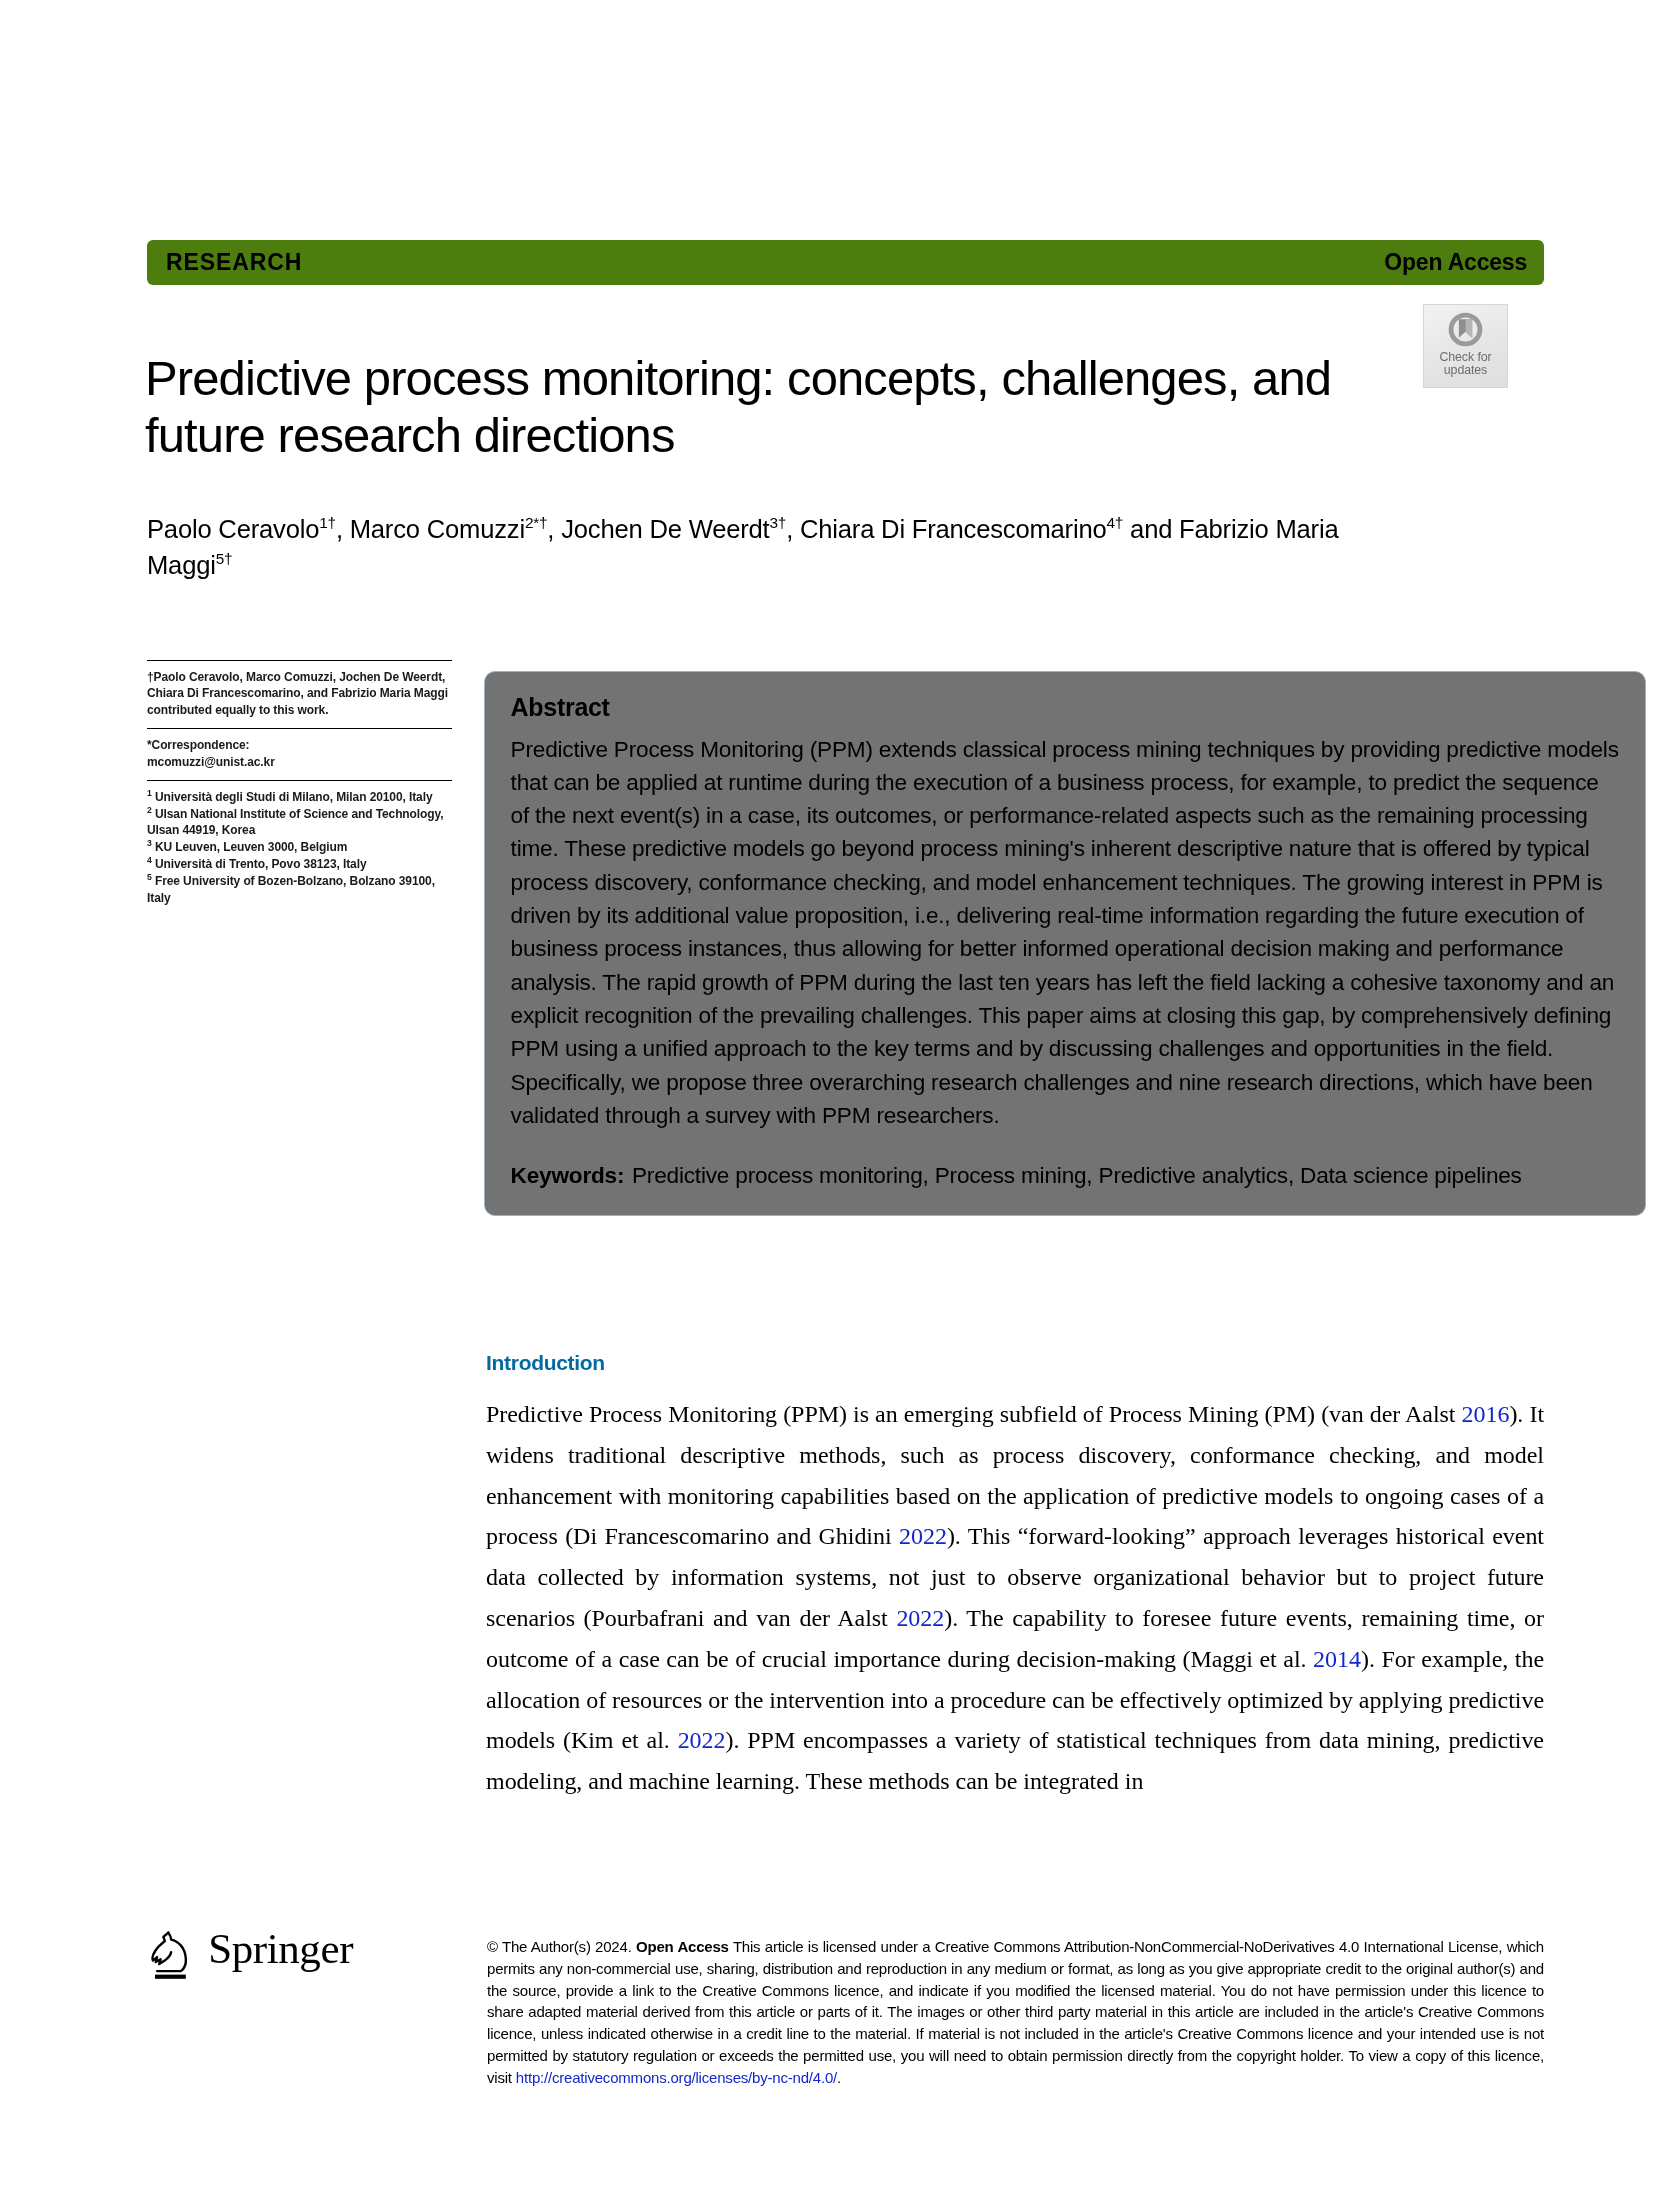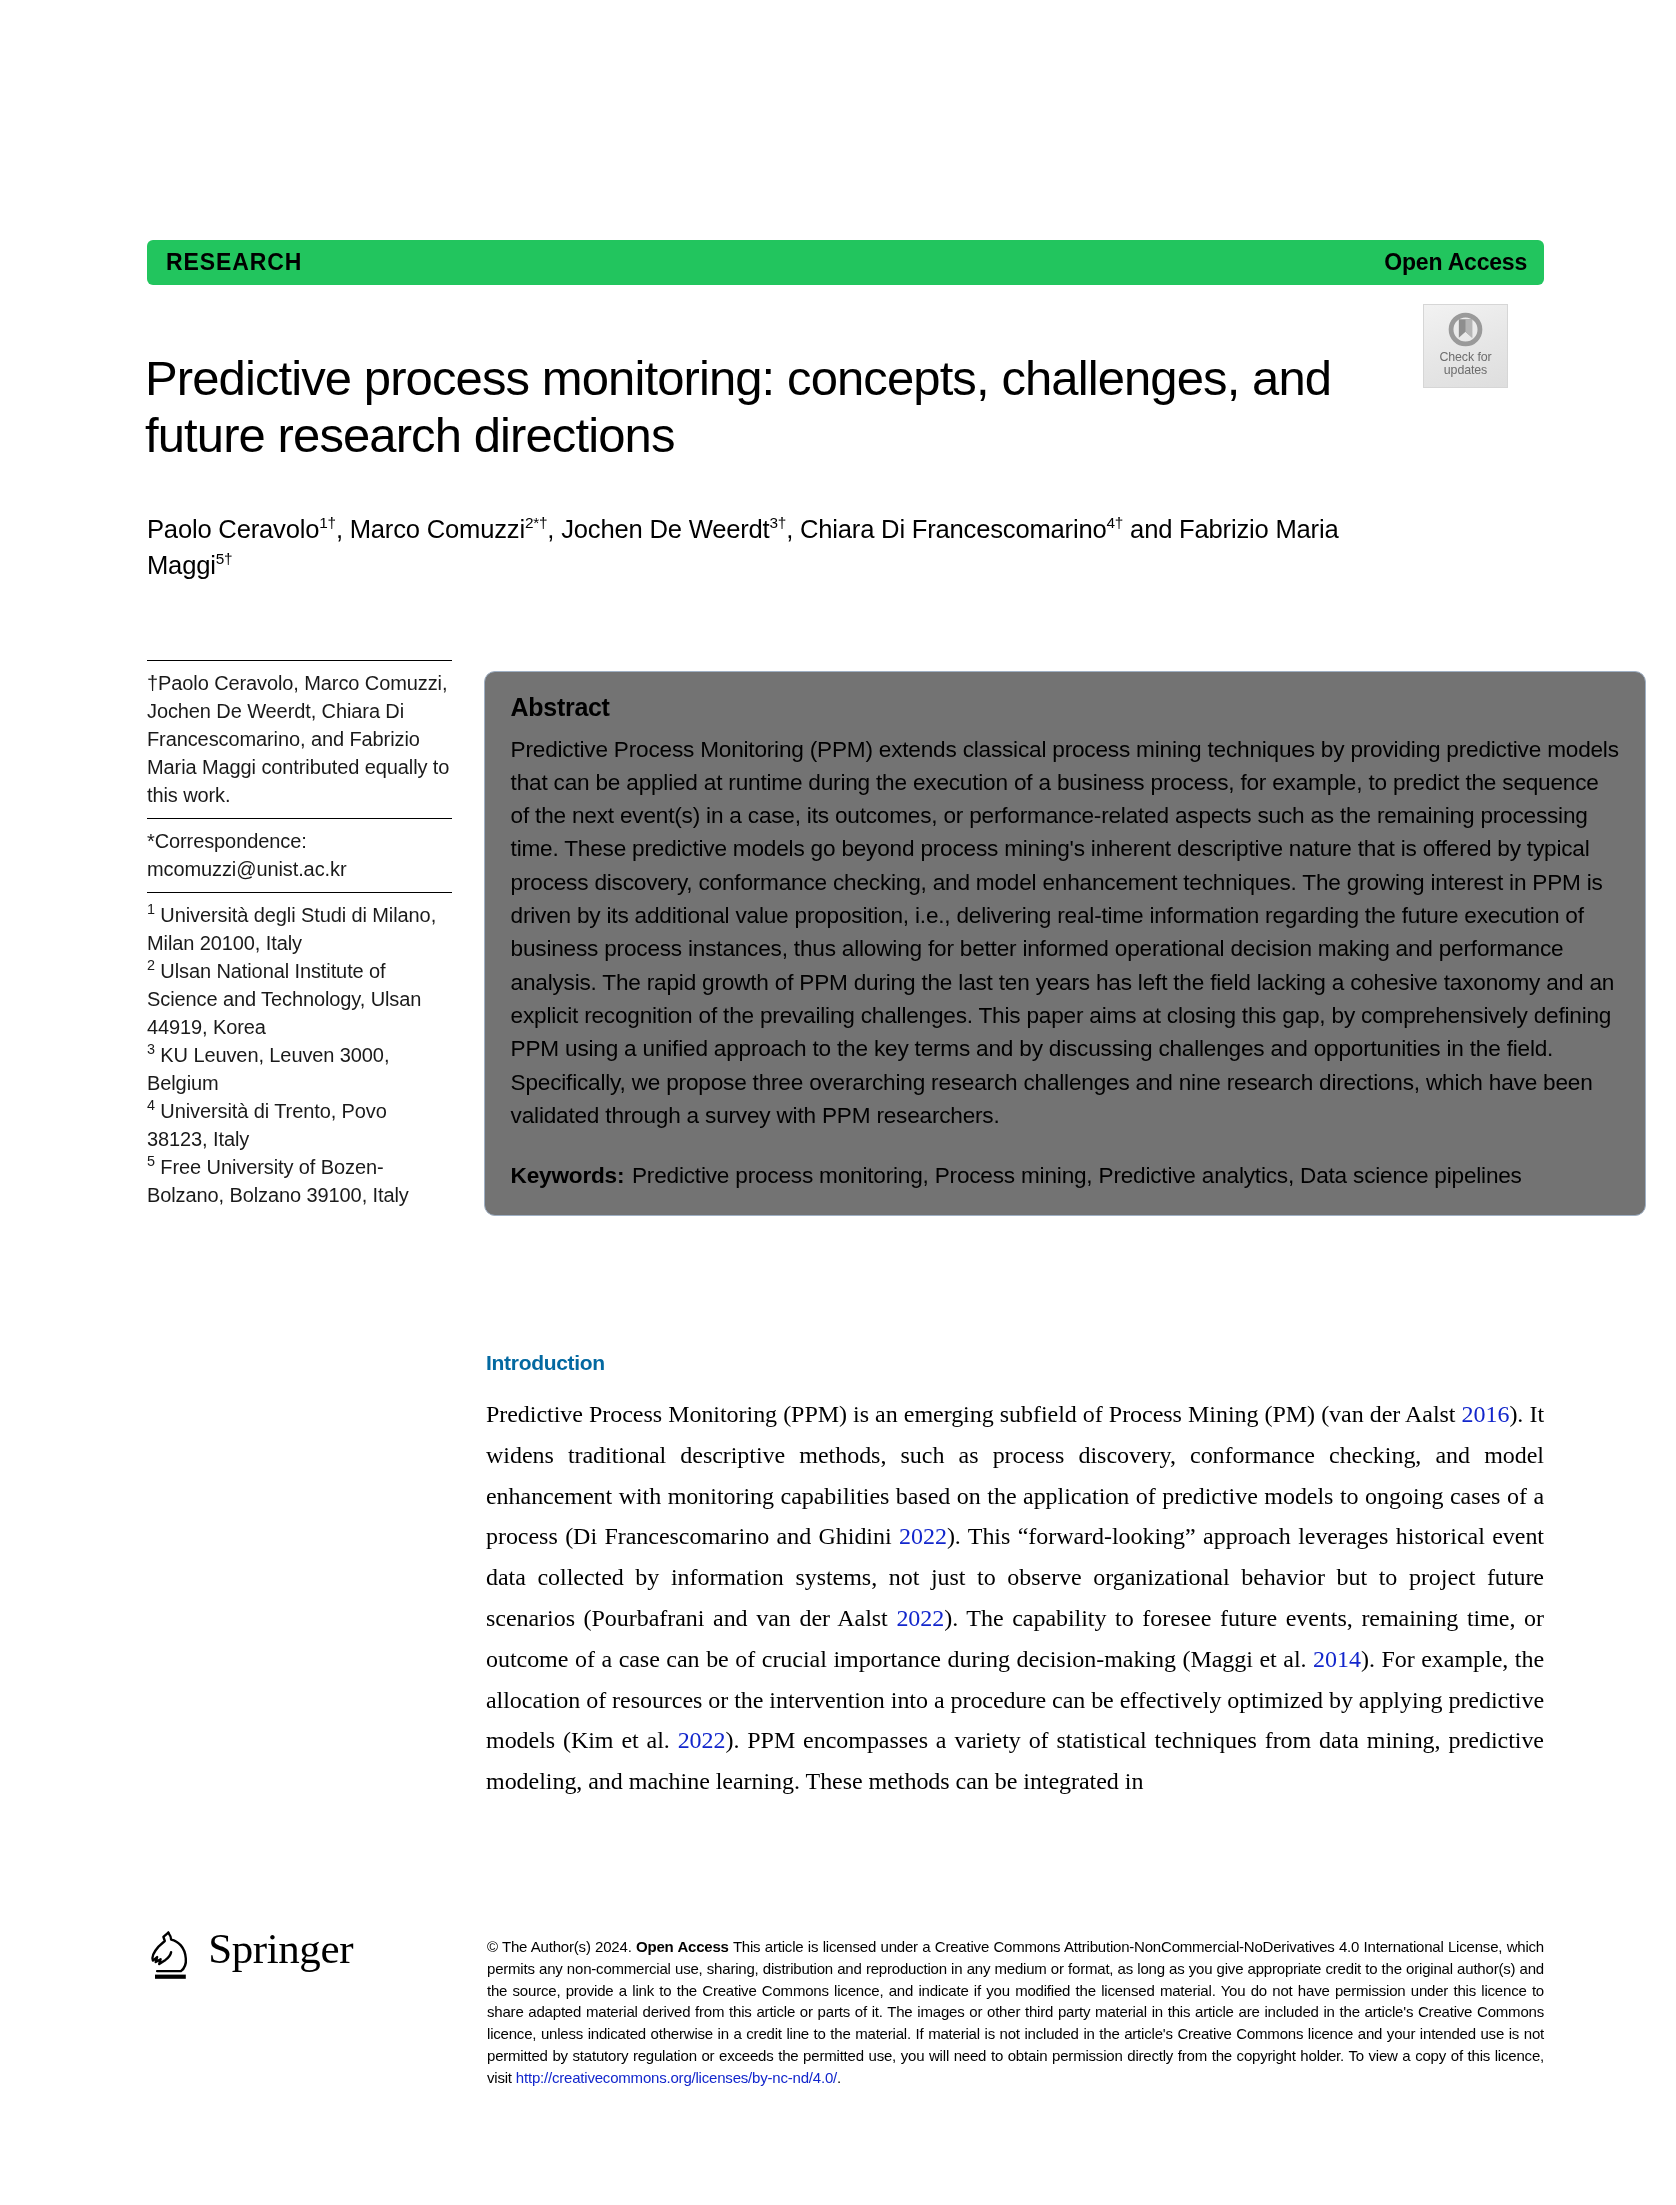--- a/index.html
+++ b/index.html
@@ -59,21 +59,21 @@
     white-space: nowrap;
   }
 
   
   .banner {
     position: absolute;
     left: 147px;
     top: 240px;
     width: 1397px;
     height: 45px;
-    background: #22c55e;
+    background: #4d7c0f;
     border-radius: 6px;
     display: flex;
     align-items: center;
     justify-content: space-between;
     box-sizing: border-box;
     padding: 0 17px 0 19px;
   }
   .banner-label {
     font-size: 23px;
     font-weight: 700;
@@ -139,24 +139,25 @@
     color: #000;
   }
   .authors sup { font-size: 0.60em; vertical-align: super; line-height: 0; }
 
   
   .sidecol {
     position: absolute;
     left: 147px;
     top: 660px;
     width: 305px;
-    font-size: 20px;
+    font-size: 12px;
     line-height: 1.40;
     color: #1a1a1a;
     letter-spacing: -0.1px;
+    font-weight: bold;
   }
   .sidecol .rule {
     border-top: 1.3px solid #000;
     margin: 0 0 7.7px 0;
     width: 100%;
   }
   .sidecol .block { margin-bottom: 9.4px; }
   .sidecol sup { font-size: 0.72em; vertical-align: super; line-height: 0; }
   .affil-line { display: block; }
 

